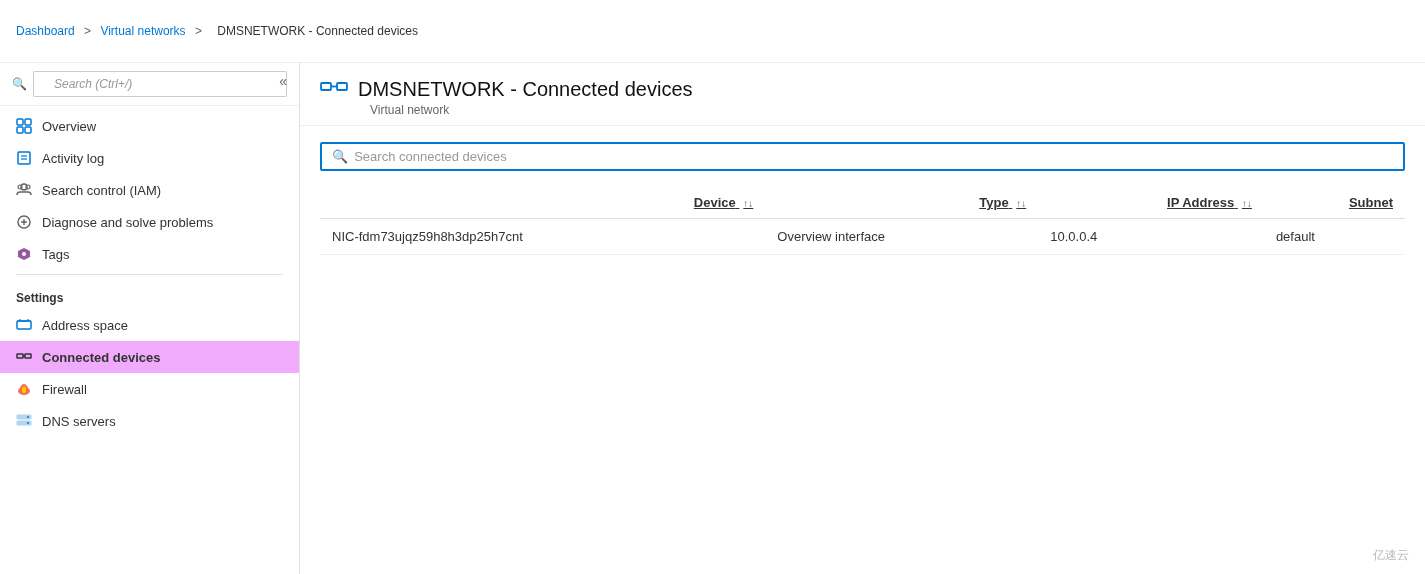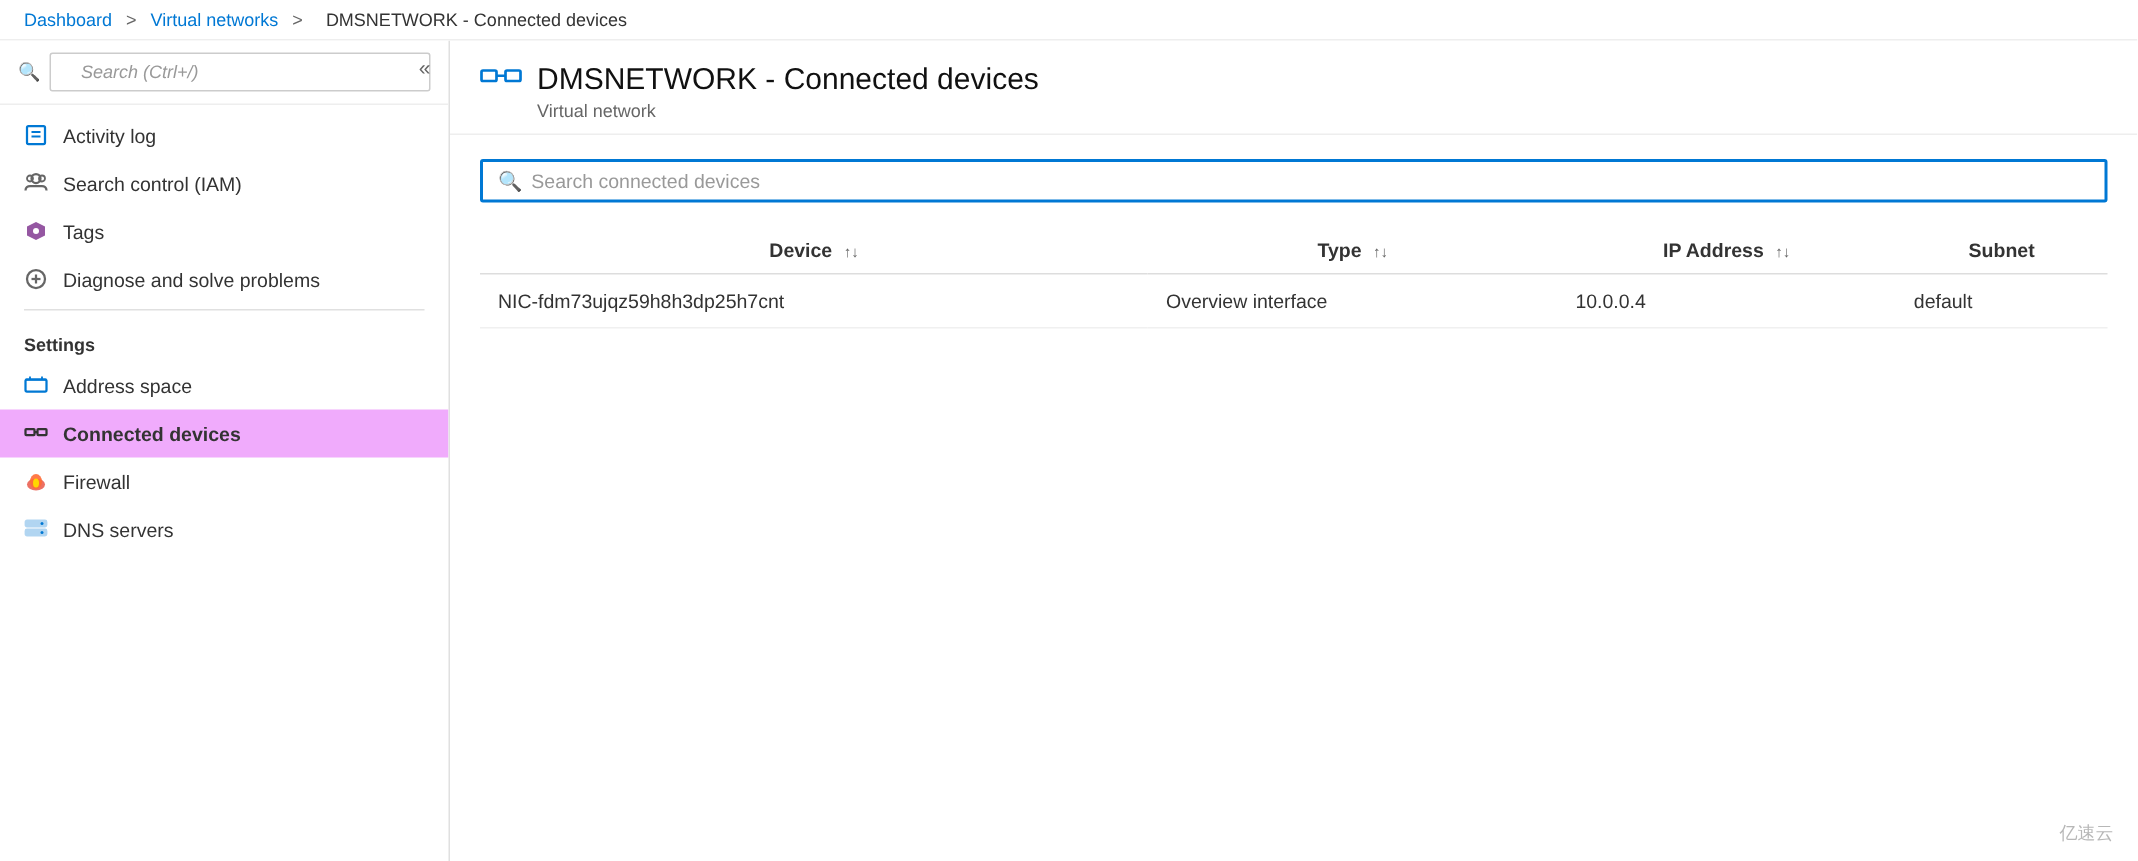--- a/index.html
+++ b/index.html
@@ -1,20 +1,20 @@
 <!DOCTYPE html>
 <html><head>
   <meta charset="utf-8">
   <style>
     * { box-sizing: border-box; margin: 0; padding: 0; }
     body { font-family: 'Segoe UI', sans-serif; font-size: 13px; background: #fff; color: #333; display: flex; flex-direction: column; height: 574px; overflow: hidden; }
 
     
     .breadcrumb {
-      display: flex; align-items: center; padding: 6px 16px;
+      display: flex; align-items: center; padding: 24px 16px;
       font-size: 12px; color: #0078d4; background: #fff;
       border-bottom: 1px solid #eee;
     }
     .breadcrumb span { color: #666; margin: 0 6px; }
     .breadcrumb a { color: #0078d4; text-decoration: none; }
     .breadcrumb .current { color: #333; }
 
     
     .layout { display: flex; flex: 1; overflow: hidden; }
 
@@ -68,43 +68,43 @@
     
     .content { flex: 1; display: flex; flex-direction: column; overflow: hidden; }
 
     
     .page-header { padding: 12px 20px 8px 20px; border-bottom: 1px solid #eee; }
     .page-header-title {
       display: flex; align-items: center; gap: 10px;
       font-size: 20px; font-weight: 400; color: #111;
     }
     .page-header-icon { width: 28px; height: 28px; }
-    .page-header-subtitle { font-size: 12px; color: #666; margin-left: 38px; }
+    .page-header-subtitle { font-size: 12px; color: #666; margin-left: 50px; }
 
     
     .table-area { flex: 1; padding: 16px 20px; overflow-y: auto; }
 
     .table-search {
       display: flex; align-items: center;
       border: 2px solid #0078d4; border-radius: 2px;
       padding: 5px 10px; margin-bottom: 16px; gap: 6px;
     }
     .table-search input {
       border: none; outline: none; font-size: 13px;
       flex: 1; color: #701a75;
     }
     .table-search input::placeholder { color: #999; }
     .table-search-icon { color: #999; font-size: 13px; }
 
     table { width: 100%; border-collapse: collapse; }
     thead tr { border-bottom: 1px solid #ddd; }
     th {
-      text-align: center; padding: 8px 12px;
+      text-align: right; padding: 8px 12px;
       font-size: 13px; font-weight: 600; color: #333;
-      white-space: nowrap; cursor: pointer;
+      white-space: nowrap; cursor: pointer; text-decoration: underline;
     }
     th .sort-icon { color: #666; font-size: 10px; margin-left: 4px; }
     td { padding: 10px 12px; font-size: 13px; color: #333; border-bottom: 1px solid #f0f0f0; }
 
     
     .watermark {
       position: fixed; bottom: 10px; right: 16px;
       font-size: 12px; color: #999; opacity: 0.7; text-align: right;
     }
 
@@ -128,20 +128,31 @@
 
   <div class="sidebar">
     <div class="sidebar-search">
       <span class="sidebar-search-icon">🔍</span>
       <input type="text" placeholder="Search (Ctrl+/)" style="">
       <button class="collapse-btn">«</button>
     </div>
 
     <nav class="sidebar-nav">
 
+      <div class="nav-item">
+        <span class="nav-icon icon-overview">
+          <svg width="16" height="16" viewBox="0 0 16 16" fill="none">
+            <rect x="1" y="1" width="6" height="6" rx="1" stroke="#0078d4" stroke-width="1.5"></rect>
+            <rect x="9" y="1" width="6" height="6" rx="1" stroke="#0078d4" stroke-width="1.5"></rect>
+            <rect x="1" y="9" width="6" height="6" rx="1" stroke="#0078d4" stroke-width="1.5"></rect>
+            <rect x="9" y="9" width="6" height="6" rx="1" stroke="#0078d4" stroke-width="1.5"></rect>
+          </svg>
+        </span>
+        <span>Overview</span>
+      </div>
 
       <div class="nav-item">
         <span class="nav-icon">
           <svg width="16" height="16" viewBox="0 0 16 16" fill="none">
             <rect x="2" y="2" width="12" height="12" rx="1" stroke="#0078d4" stroke-width="1.5"></rect>
             <line x1="5" y1="6" x2="11" y2="6" stroke="#0078d4" stroke-width="1.2"></line>
             <line x1="5" y1="9" x2="11" y2="9" stroke="#0078d4" stroke-width="1.2"></line>
           </svg>
         </span>
         <span>Activity log</span>
@@ -155,36 +166,36 @@
             <circle cx="12" cy="5" r="2" stroke="#666" stroke-width="1.2"></circle>
             <path d="M1 13c0-2 1.5-3 3-3h8c1.5 0 3 1 3 3" stroke="#666" stroke-width="1.5"></path>
           </svg>
         </span>
         <span>Search control (IAM)</span>
       </div>
 
       <div class="nav-item">
         <span class="nav-icon">
           <svg width="16" height="16" viewBox="0 0 16 16" fill="none">
-            <polygon points="8,2 14,5 14,11 8,14 2,11 2,5" fill="#7b2d8b" opacity="0.8"></polygon>
-            <circle cx="8" cy="8" r="2" fill="white"></circle>
-          </svg>
-        </span>
-        <span>Tags</span>
-      </div>
-
-      <div class="nav-item">
-        <span class="nav-icon">
-          <svg width="16" height="16" viewBox="0 0 16 16" fill="none">
             <circle cx="8" cy="8" r="6" stroke="#666" stroke-width="1.5"></circle>
             <line x1="5" y1="8" x2="11" y2="8" stroke="#666" stroke-width="1.5"></line>
             <line x1="8" y1="5" x2="8" y2="11" stroke="#666" stroke-width="1.5"></line>
           </svg>
         </span>
         <span>Diagnose and solve problems</span>
+      </div>
+
+      <div class="nav-item">
+        <span class="nav-icon">
+          <svg width="16" height="16" viewBox="0 0 16 16" fill="none">
+            <polygon points="8,2 14,5 14,11 8,14 2,11 2,5" fill="#7b2d8b" opacity="0.8"></polygon>
+            <circle cx="8" cy="8" r="2" fill="white"></circle>
+          </svg>
+        </span>
+        <span>Tags</span>
       </div>
 
       <hr class="section-divider">
       <div class="section-label">Settings</div>
 
       <div class="nav-item">
         <span class="nav-icon icon-address">
           <svg width="16" height="16" viewBox="0 0 16 16" fill="none">
             <rect x="1" y="4" width="14" height="8" rx="1" stroke="#0078d4" stroke-width="1.5"></rect>
             <line x1="1" y1="4" x2="15" y2="4" stroke="#0078d4" stroke-width="1.2"></line>

